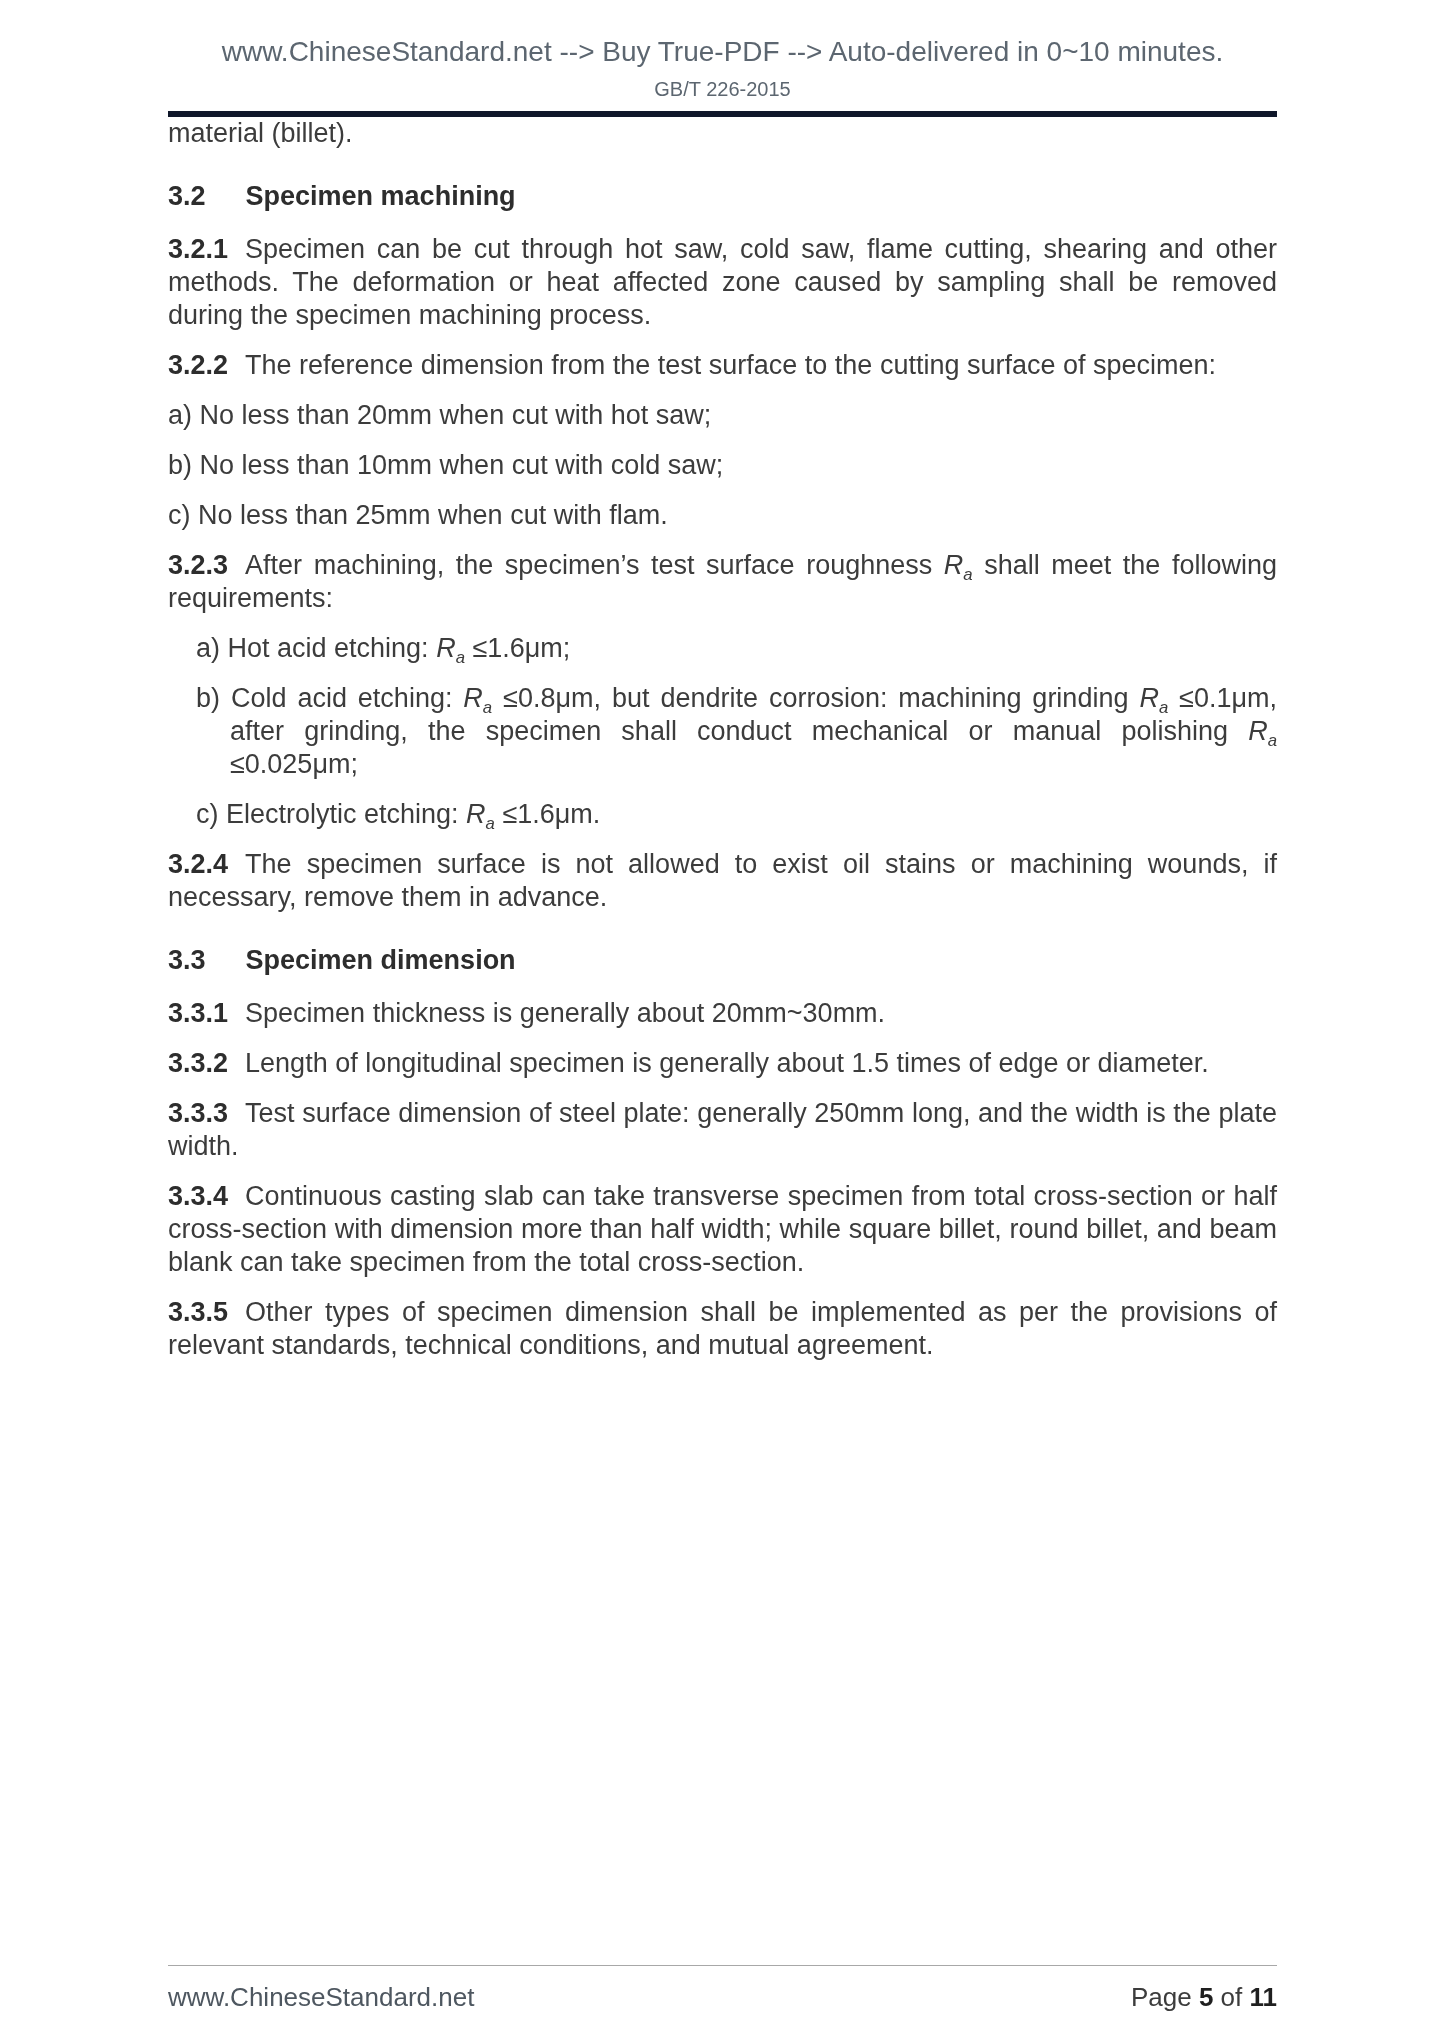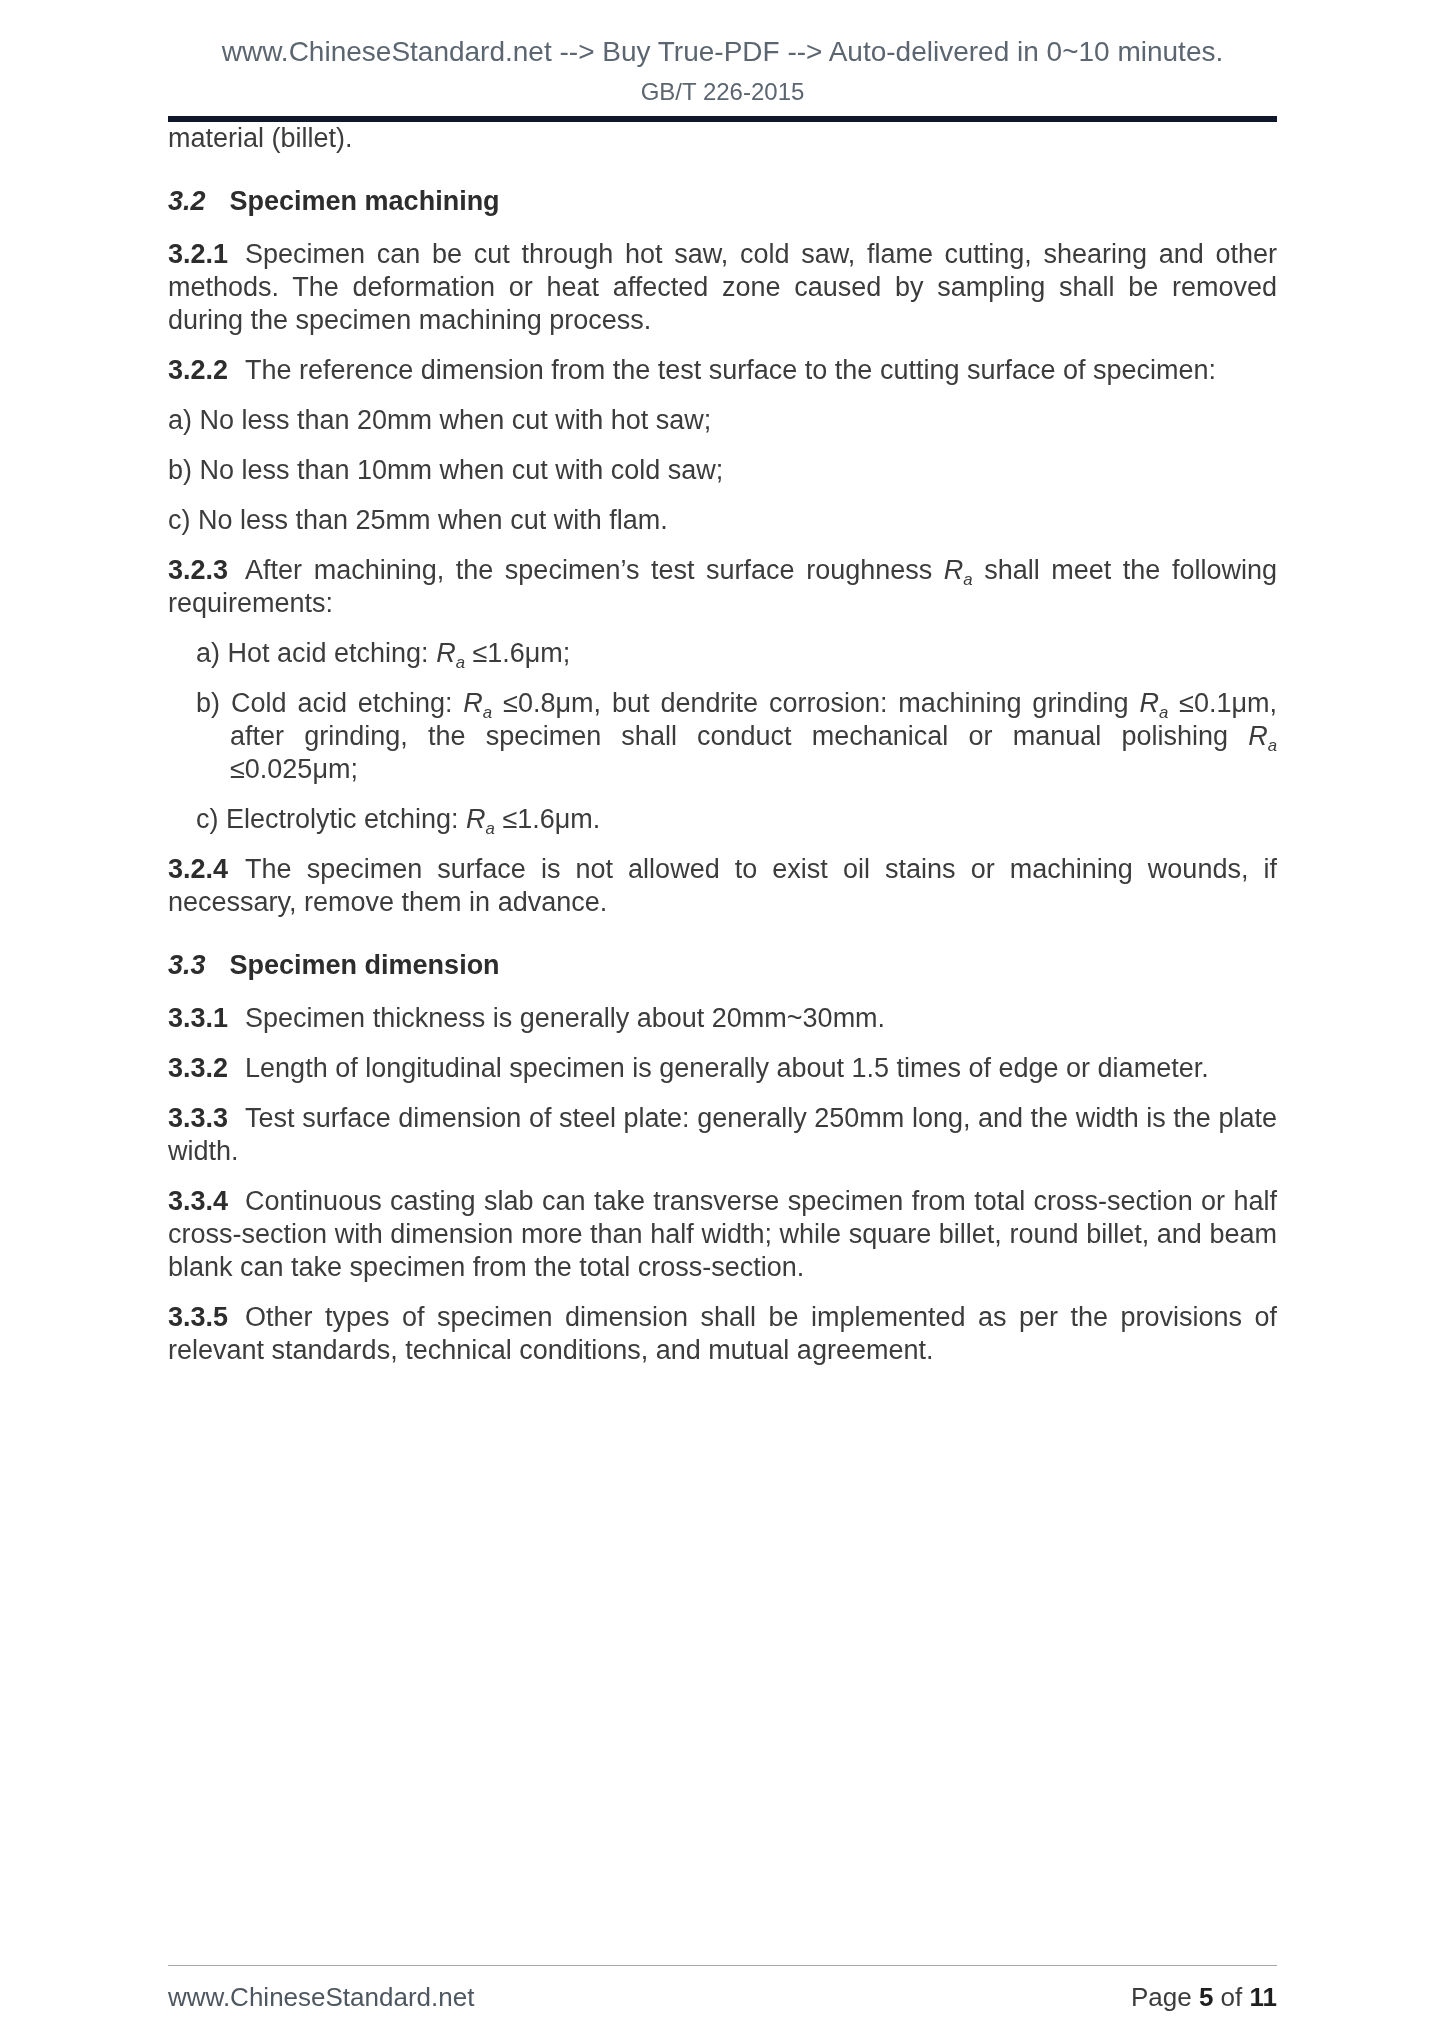--- a/index.html
+++ b/index.html
@@ -10,35 +10,35 @@
     background: #ffffff;
     font-family: "Liberation Sans", "DejaVu Sans", sans-serif;
     color: #3c3c3c;
     position: relative;
     overflow: hidden;
   }
   .page { position: absolute; inset: 0; padding: 36px 168px 0 168px; }
 
   header { border-bottom: 6px solid #0f172a; }
   .promo   { text-align: center; font-size: 28px; color: #5c6670; }
-  .docnum  { text-align: center; font-size: 24px; color: #5c6670; margin-top: 10px; padding-bottom: 10px; }
+  .docnum  { text-align: center; font-size: 20px; color: #5c6670; margin-top: 10px; padding-bottom: 10px; }
 
   main {
     font-size: 27px;
     line-height: 33px;
     text-align: justify;
   }
   .blk { margin: 0 0 17px 0; }
   .heading { font-weight: 700; color: #2d2d2d; margin-top: 30px; margin-bottom: 20px; }
   .item { padding-left: 62px; text-indent: -34px; }
   .b { font-weight: 700; color: #2d2d2d; }
   .i { font-style: italic; }
   sub { font-size: 0.62em; line-height: 0; }
   .num { margin-right: 17px; }
-  .heading .num { margin-right: 24px; font-style: italic; }
+  .heading .num { margin-right: 40px; }
 
   footer { position: absolute; left: 168px; right: 168px; bottom: 31px; }
   .frule { border-top: 1px solid #a8a8a8; }
   .frow {
     display: flex; justify-content: space-between; align-items: baseline;
     padding-top: 16px; font-size: 26px;
   }
   .fsite { color: #4e5760; cursor: pointer; }
   .fpage { color: #3c3c3c; }
   .fpage b { color: #1f1f1f; }

